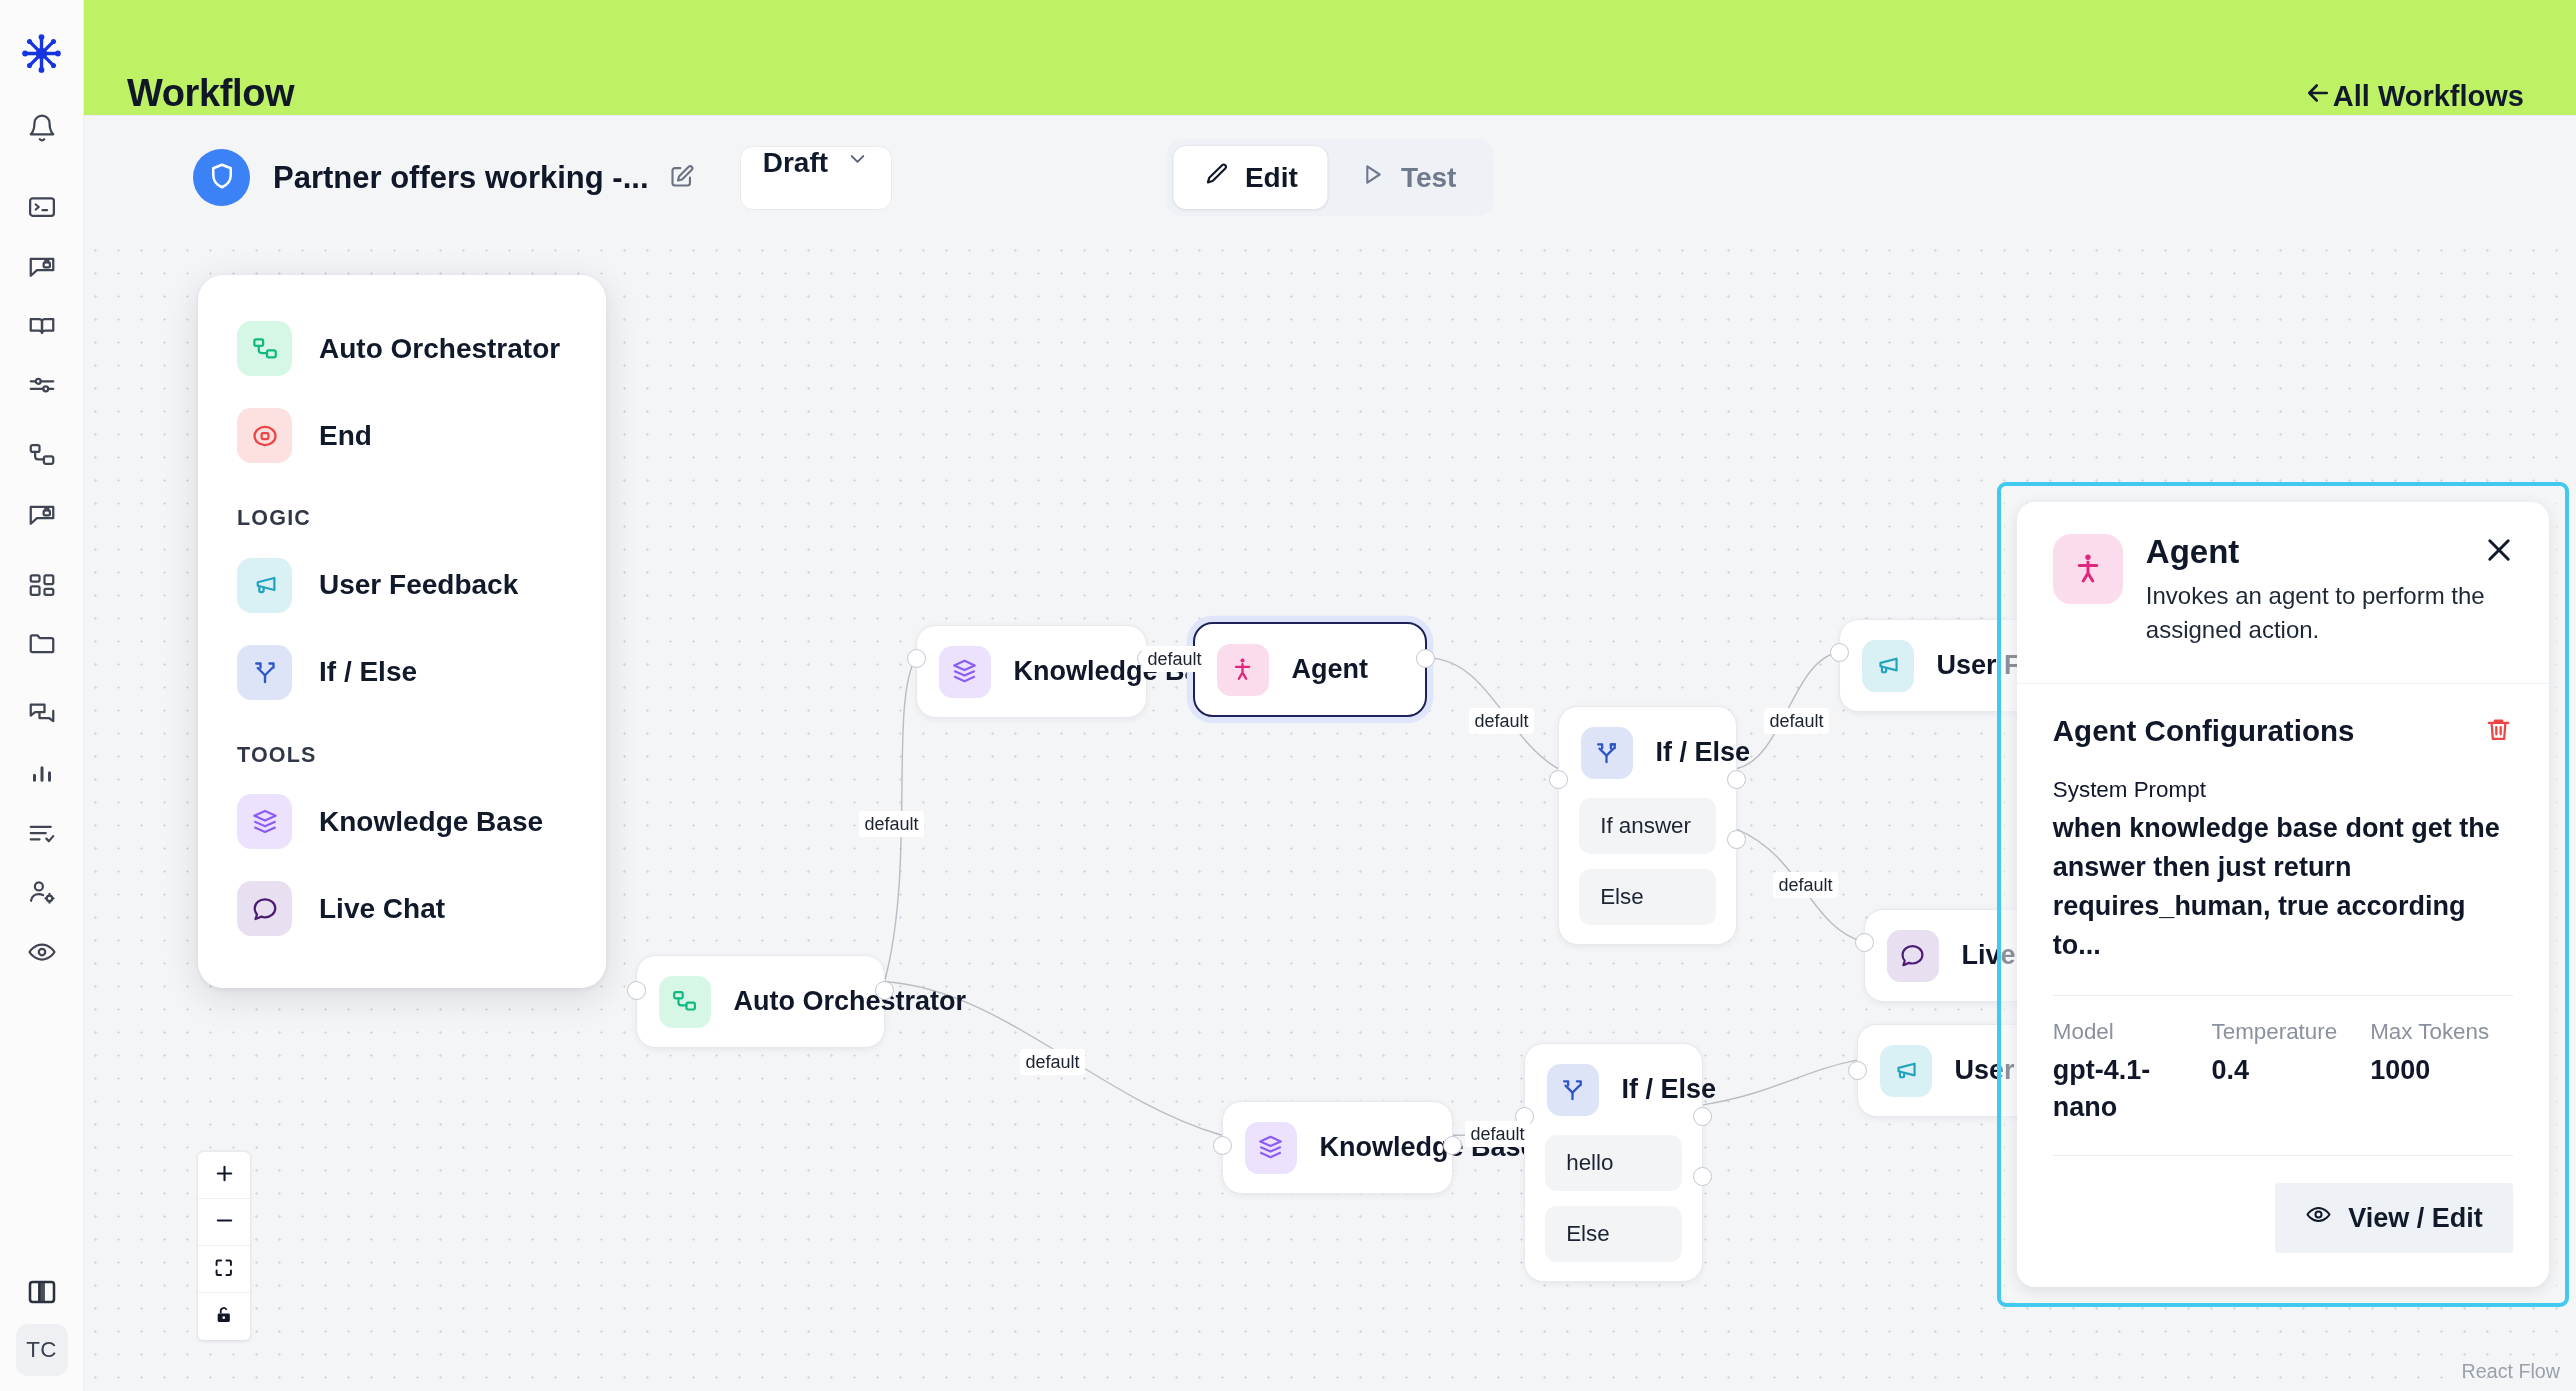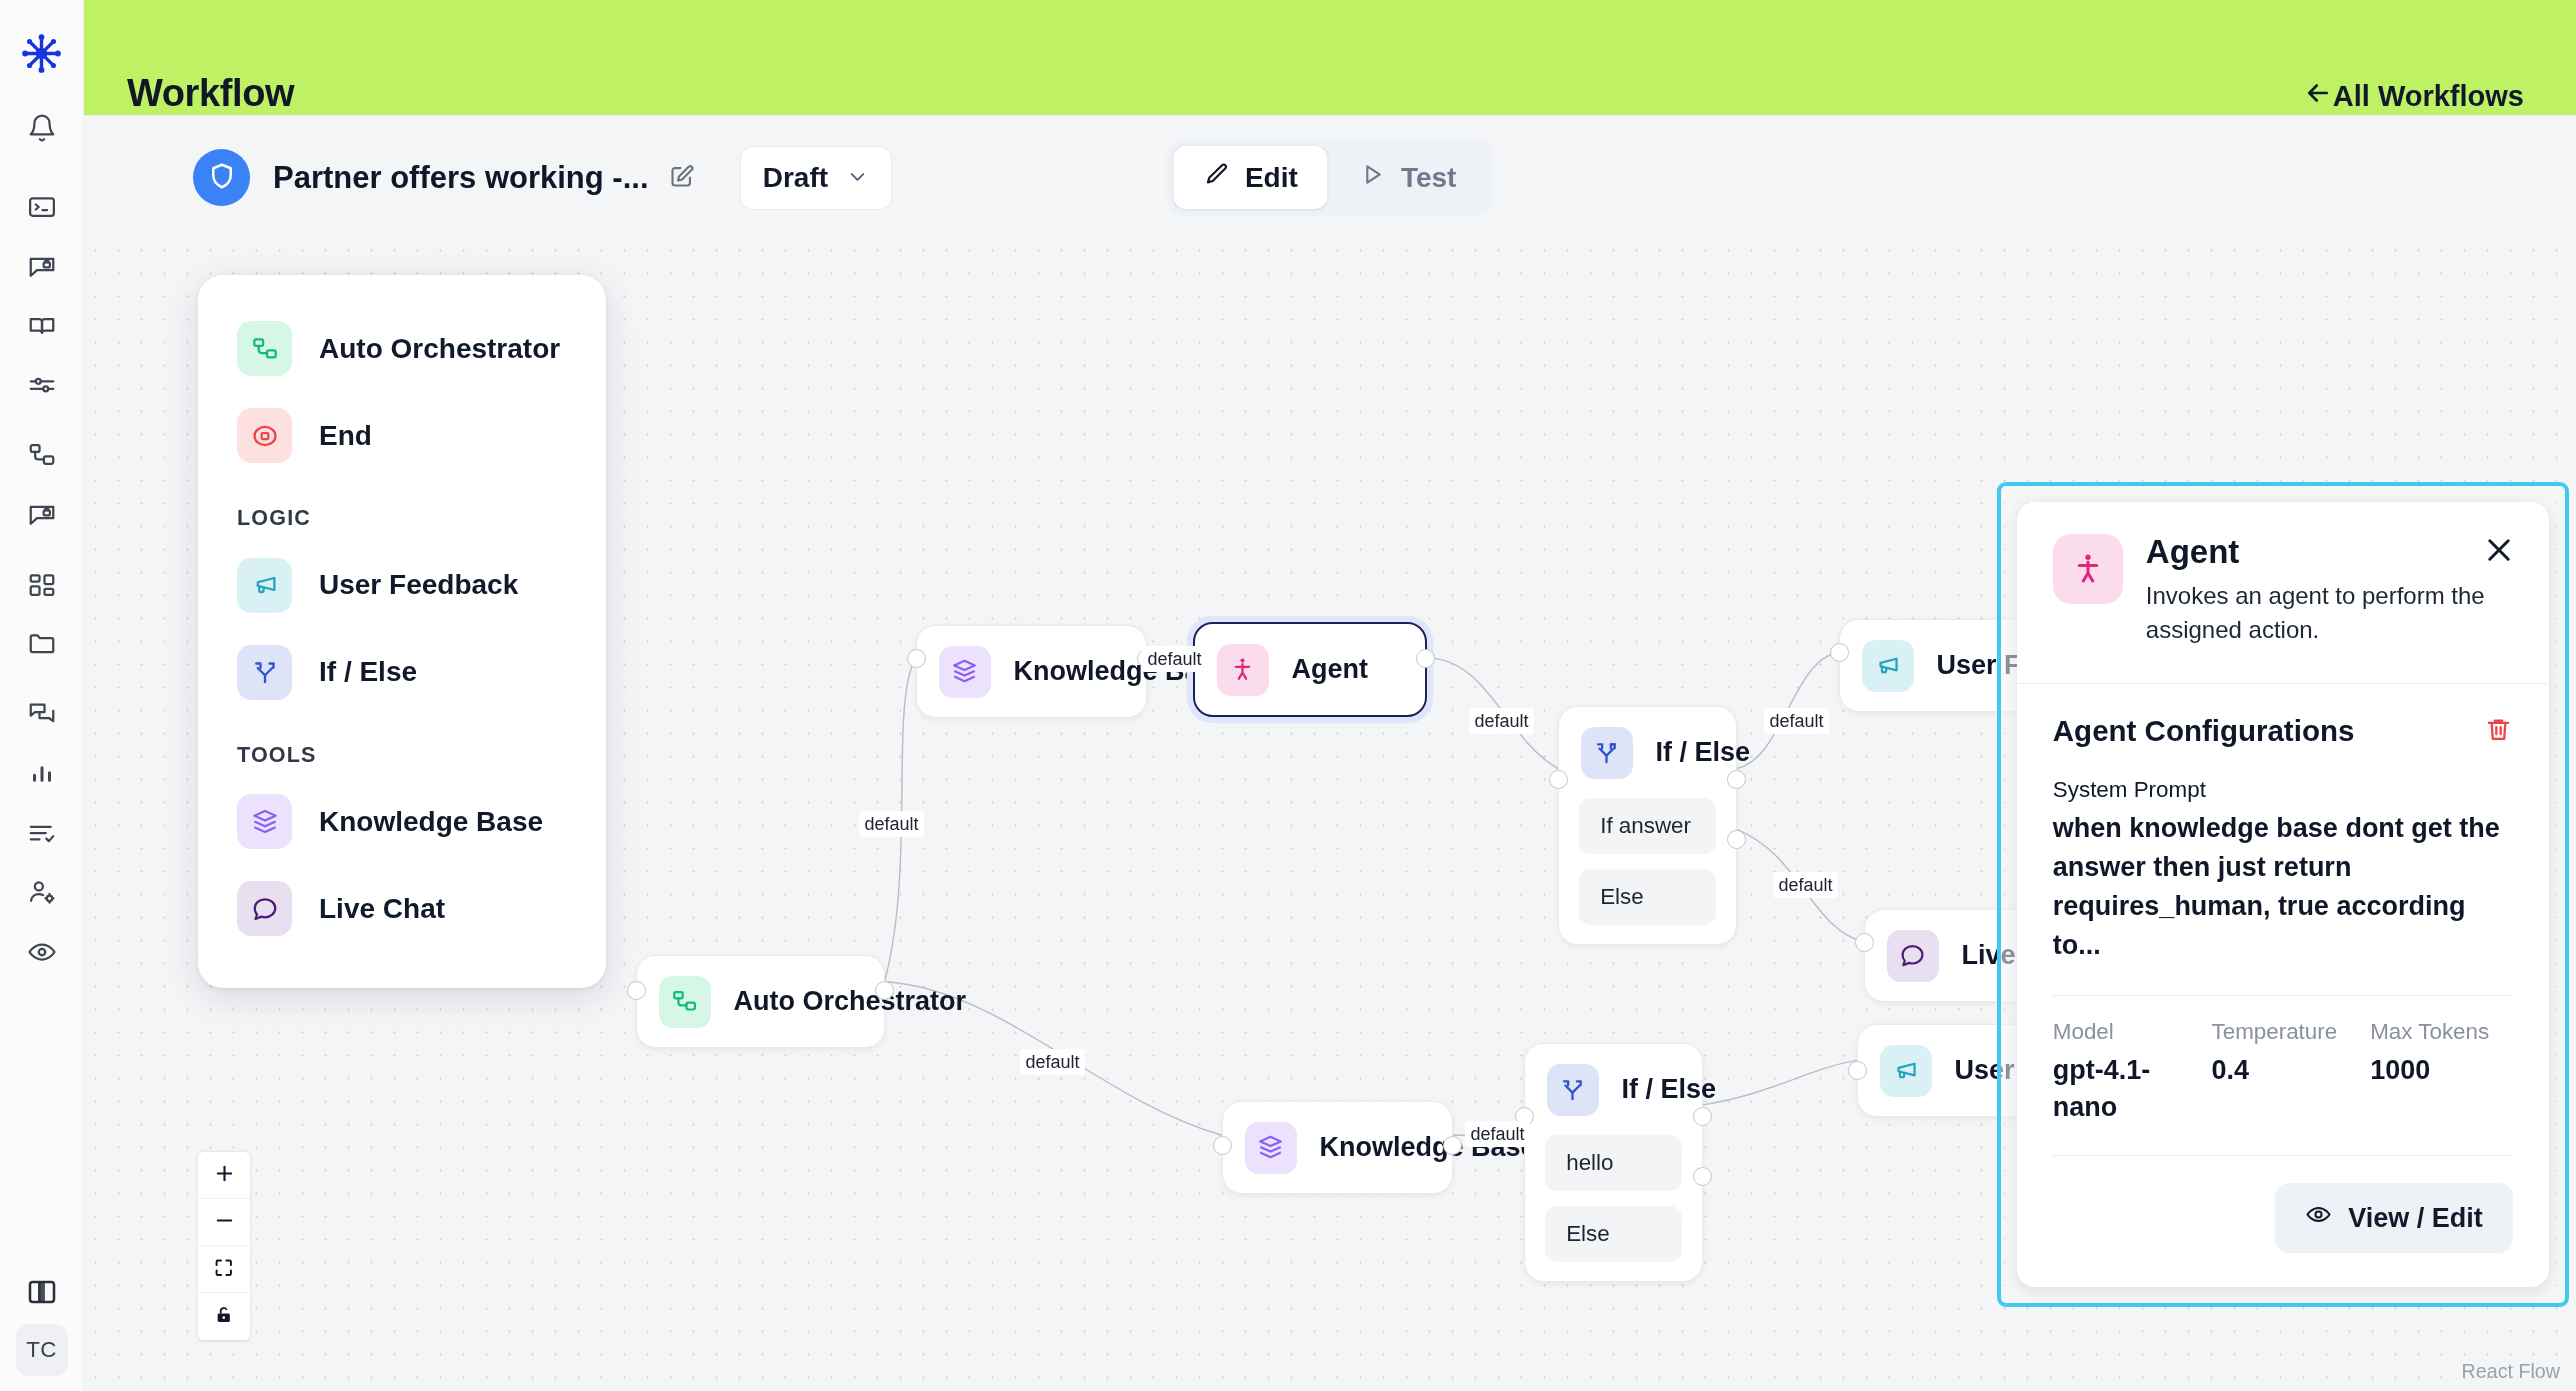--- a/index.html
+++ b/index.html
@@ -76,21 +76,21 @@
   }
   .wf-name {
     font-size: 31px; font-weight: 700; color: #0f1728;
     margin-left: 23px; white-space: nowrap;
   }
   .wf-edit-icon { margin-left: 19.7px; color: #6b7280; cursor: pointer; display: flex; }
   .status-select {
     margin-left: 45px;
     height: 64px; min-width: 138px;
     background: #fff; border: 0.9px solid #e6e9ee; border-radius: 12.5px;
-    display: flex; align-items: center; gap: 18px;
+    display: flex; gap: 18px;
     padding: 0 21.5px; cursor: pointer;
   }
   .status-select .lbl { font-size: 28px; font-weight: 600; color: #111a2b; }
   .mode-switch {
     position: absolute; left: 50%; transform: translateX(-50%);
     background: #eef1f6; border-radius: 16px; padding: 7.2px;
     display: flex; gap: 1.8px;
   }
   .mode-tab {
     display: flex; align-items: center; gap: 14.3px;
@@ -226,21 +226,21 @@
   .trash-btn { cursor: pointer; color: #ef4444; display: flex; }
   .field-label { font-size: 22.4px; color: #0f172a; margin-top: 29px; }
   .field-value { font-size: 27px; font-weight: 600; color: #0f1728; line-height: 1.45; margin-top: 5.4px; }
   .insp-divider { height: 0.9px; background: #e9ecf1; margin: 30px 0 0; }
   .metrics { display: flex; gap: 16px; margin-top: 23px; }
   .metric { flex: 1; min-width: 0; }
   .metric .m-l { font-size: 22.4px; color: #8a919e; }
   .metric .m-v { font-size: 27px; font-weight: 700; color: #0f1728; margin-top: 7.2px; word-break: break-word; line-height: 1.35; }
   .view-edit-row { display: flex; justify-content: flex-end; margin-top: 27px; }
   .view-edit-btn {
-    background: #eef1f6; border-radius: 14px; padding: 18px 30px;
+    background: #eef1f6; border-radius: 4px; padding: 18px 30px;
     display: flex; align-items: center; gap: 16px;
     font-size: 27px; font-weight: 600; color: #111a2b; cursor: pointer;
   }
 </style>
 </head>
 <body>
 
 <div id="app">
 
   <aside class="rail">

